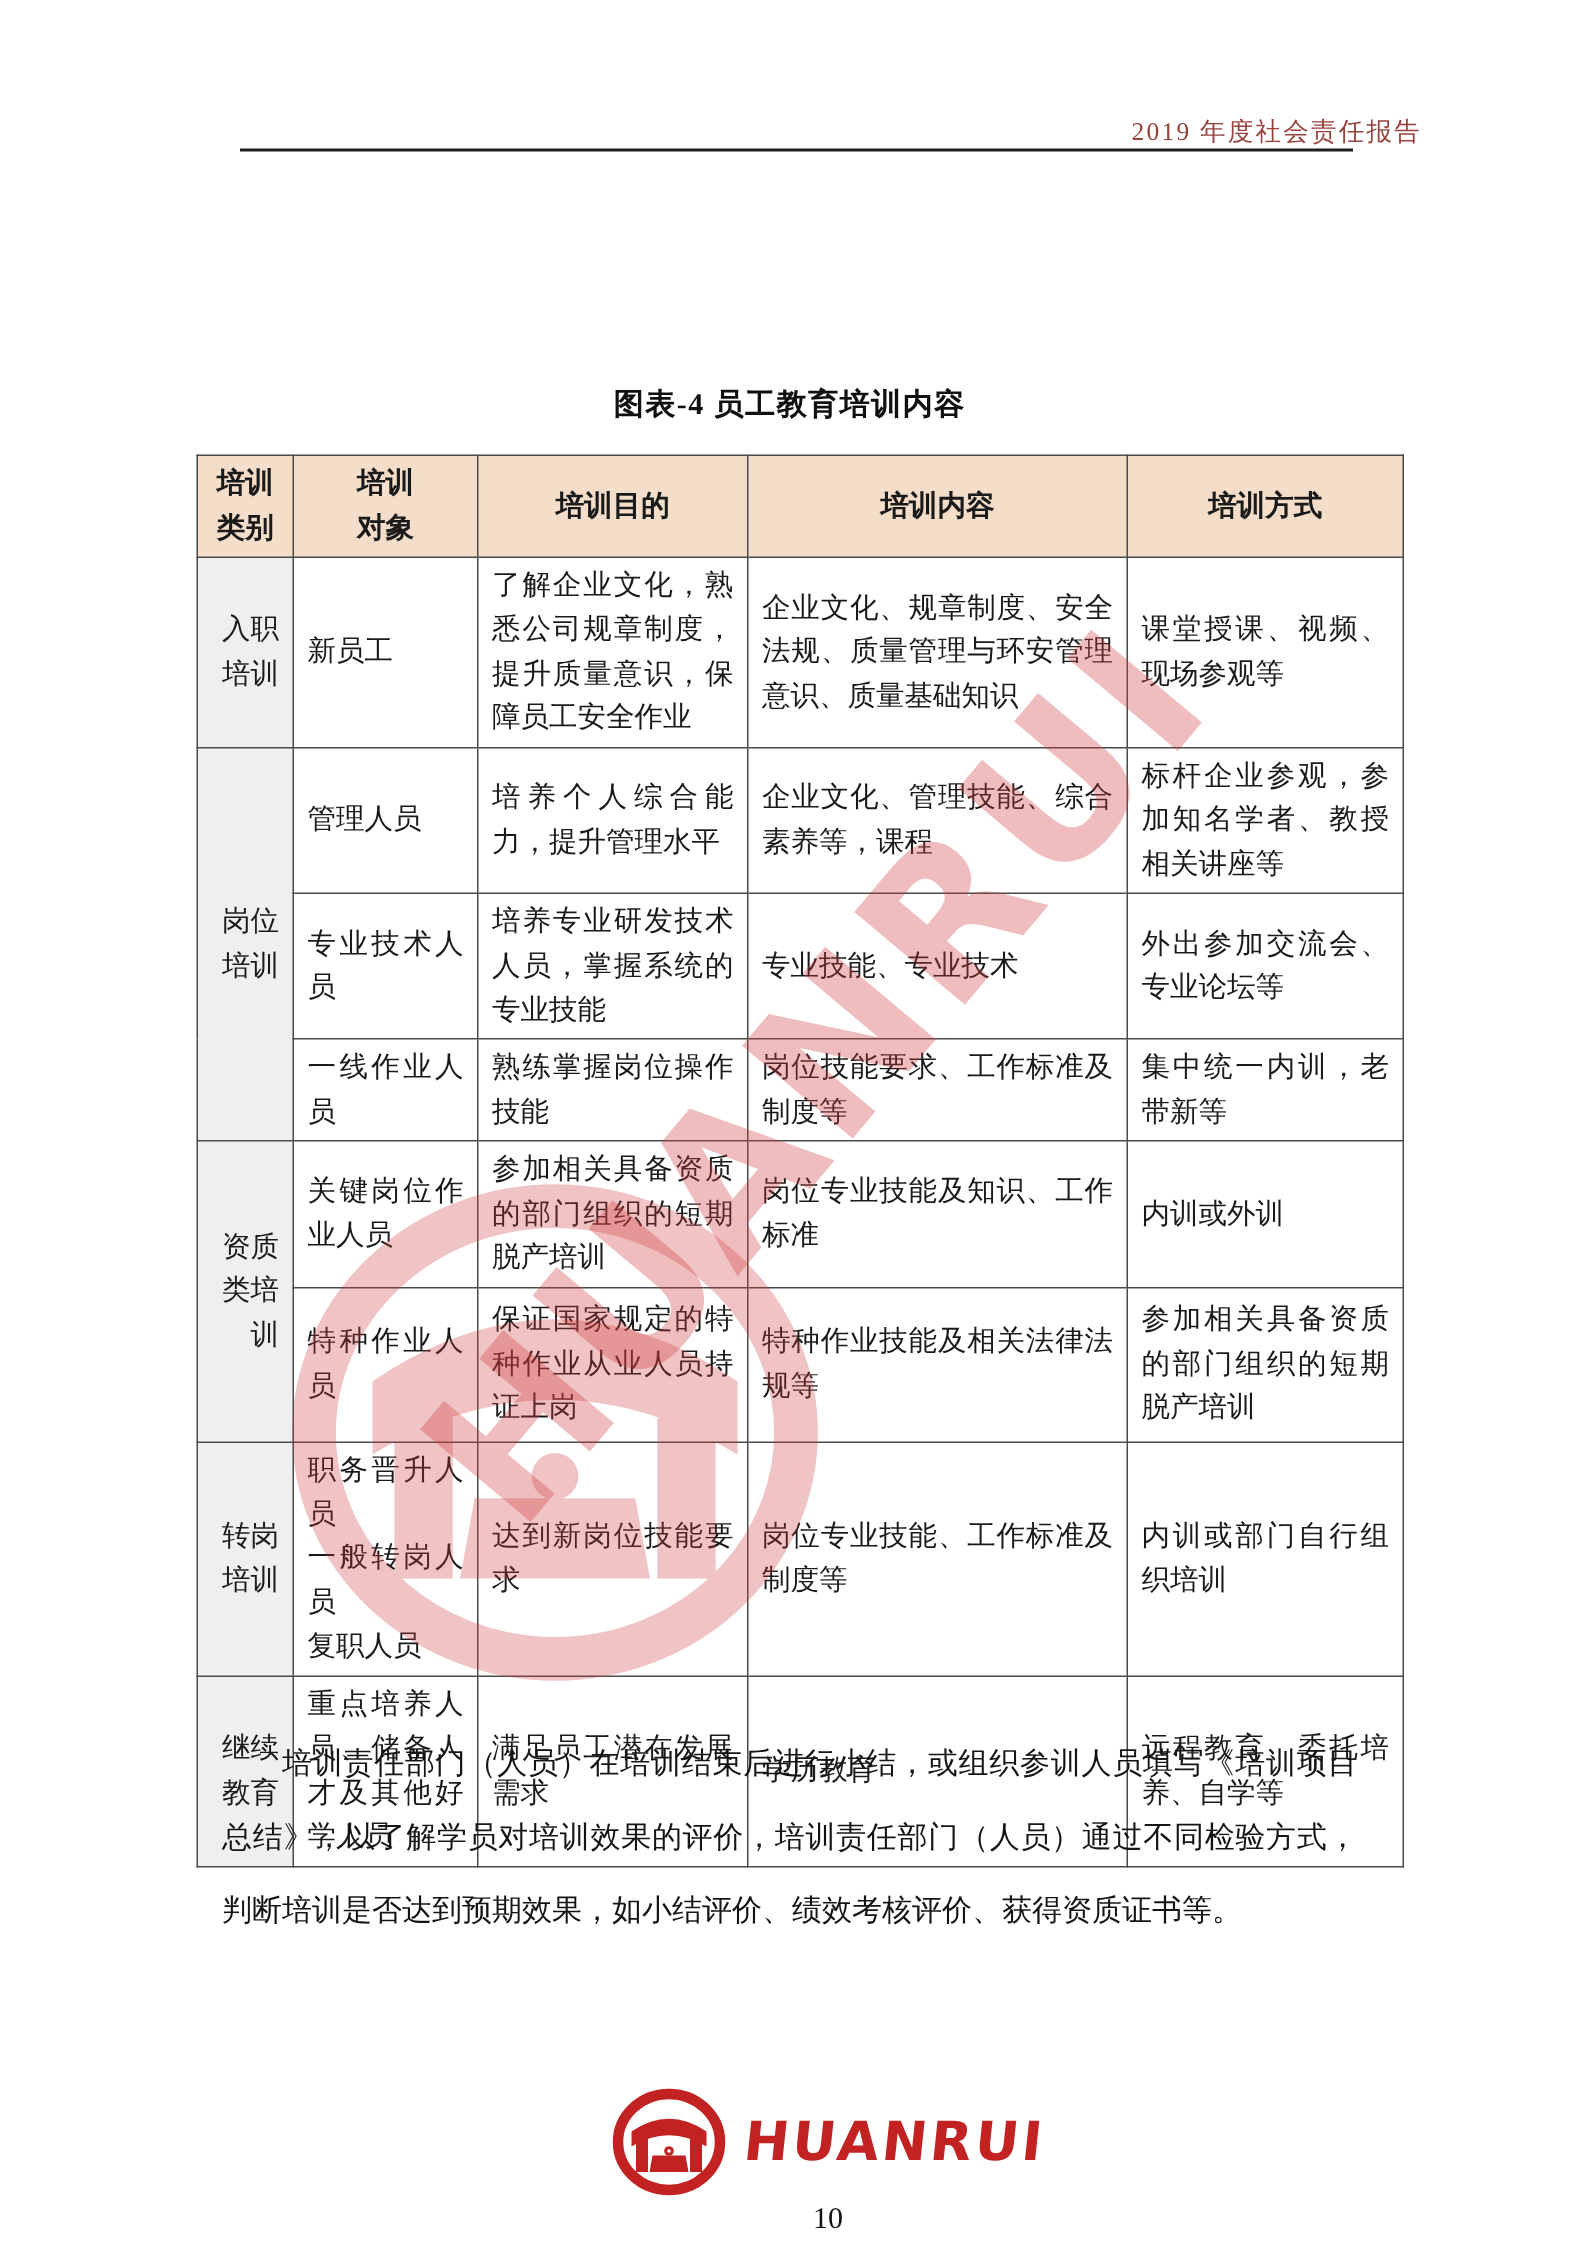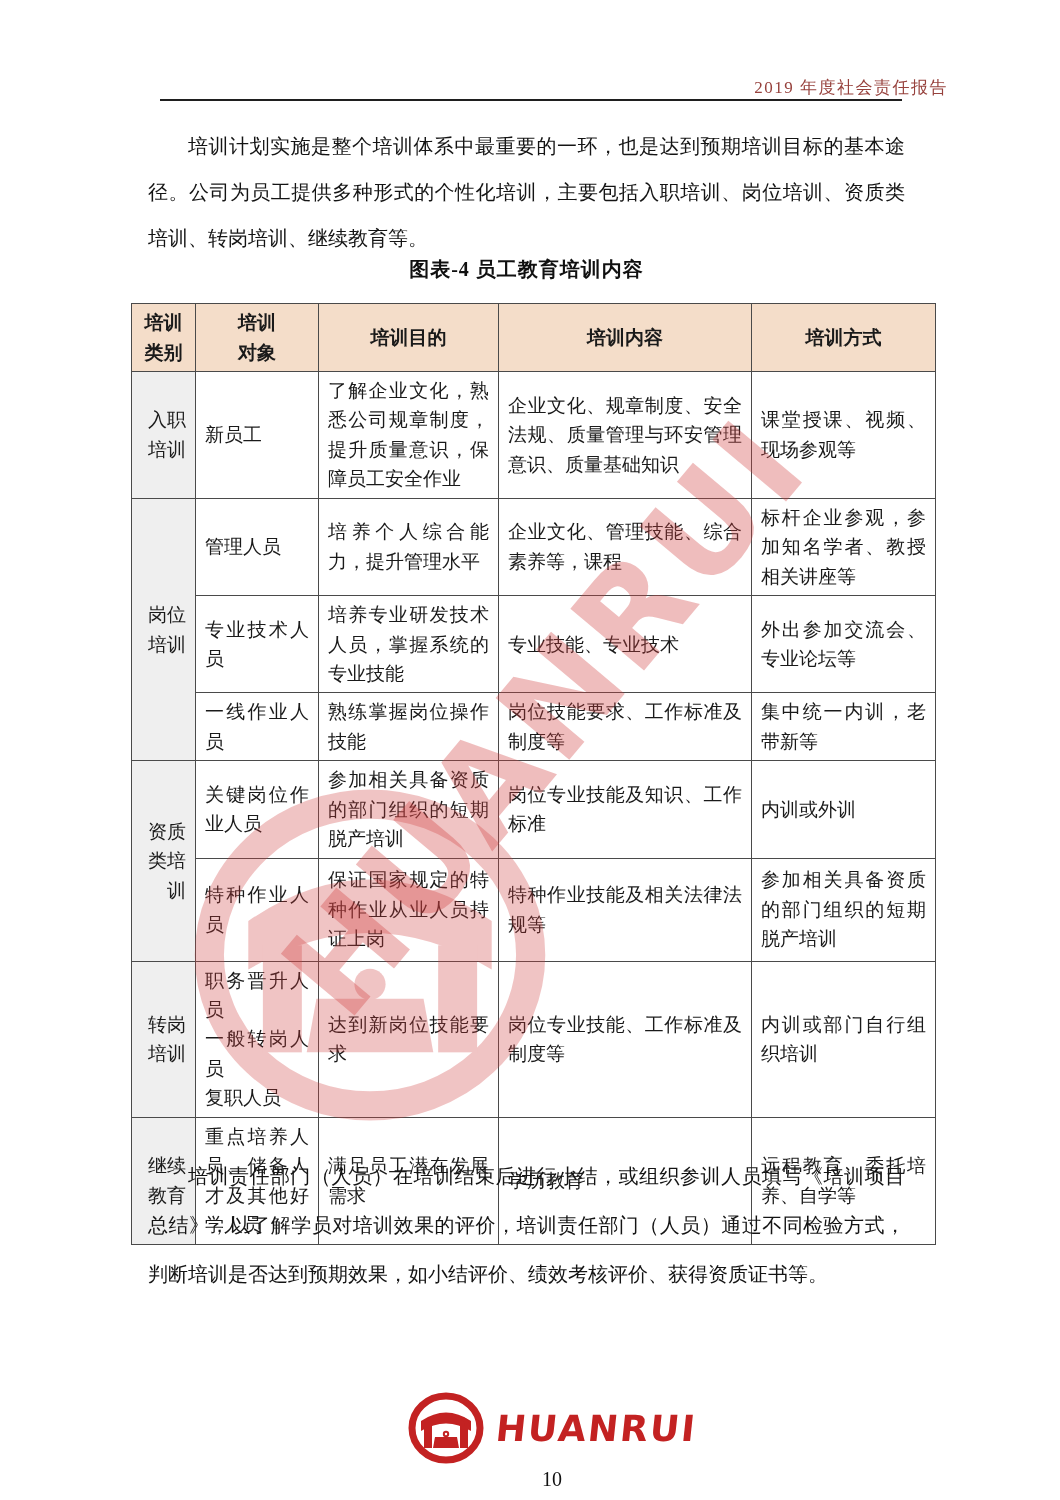--- a/index.html
+++ b/index.html
@@ -87,21 +87,20 @@
   }
 </style>
 </head>
 <body>
 
 <div class="page">
 
   <div class="header-title">2019 年度社会责任报告</div>
   <div class="header-rule"></div>
 
-  <div class="para intro">培训计划实施是整个培训体系中最重要的一环，也是达到预期培训目标的基本途径。公司为员工提供多种形式的个性化培训，主要包括入职培训、岗位培训、资质类培训、转岗培训、继续教育等。</div>
 
   <div class="tbl-caption">图表-4  员工教育培训内容</div>
 
   <table class="training">
     <colgroup>
       <col class="c1">
         <col class="c2">
         <col class="c3">
         <col class="c4">
         <col class="c5">

